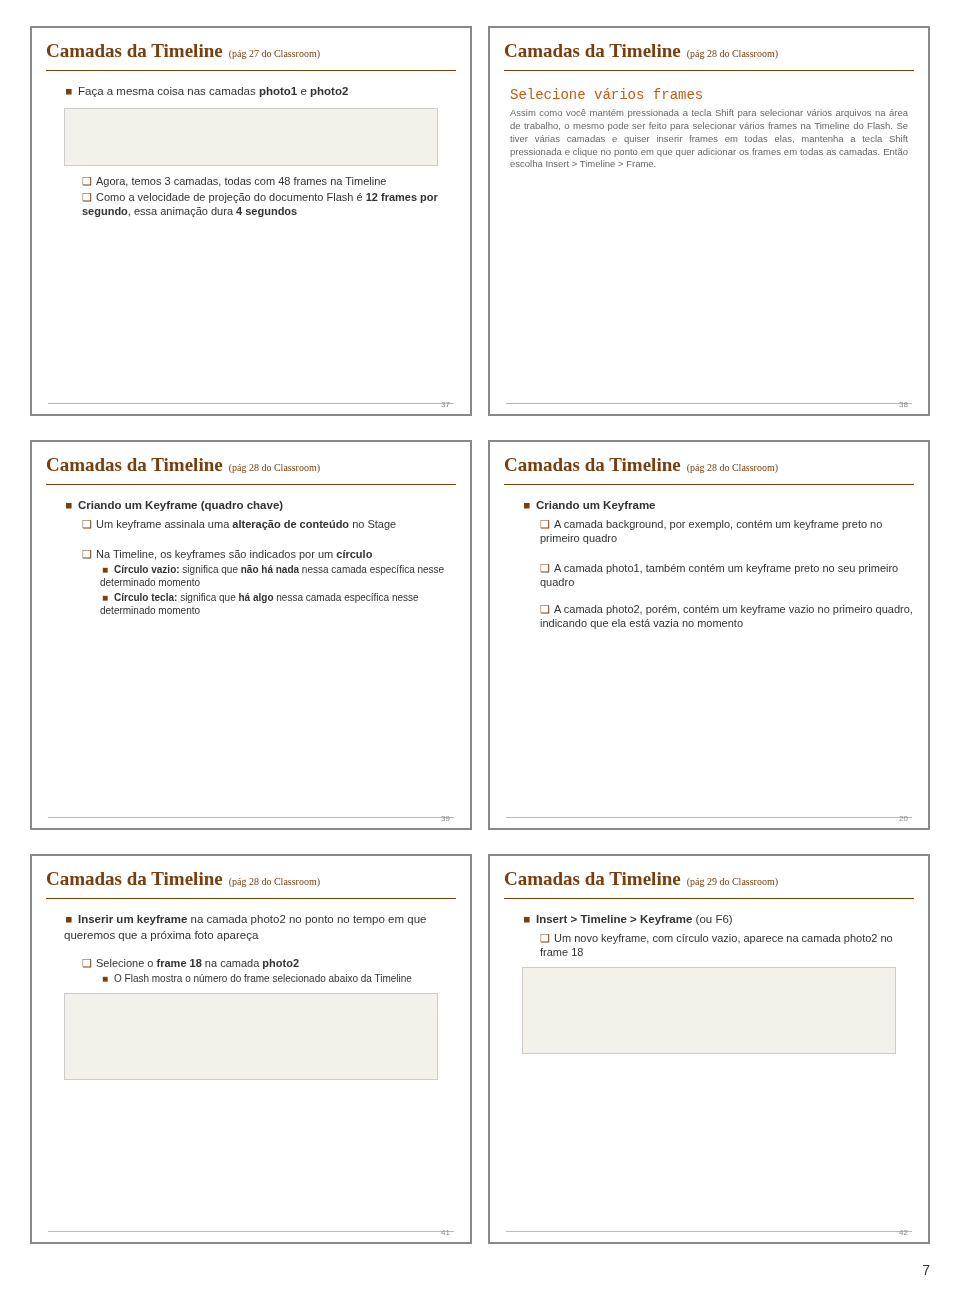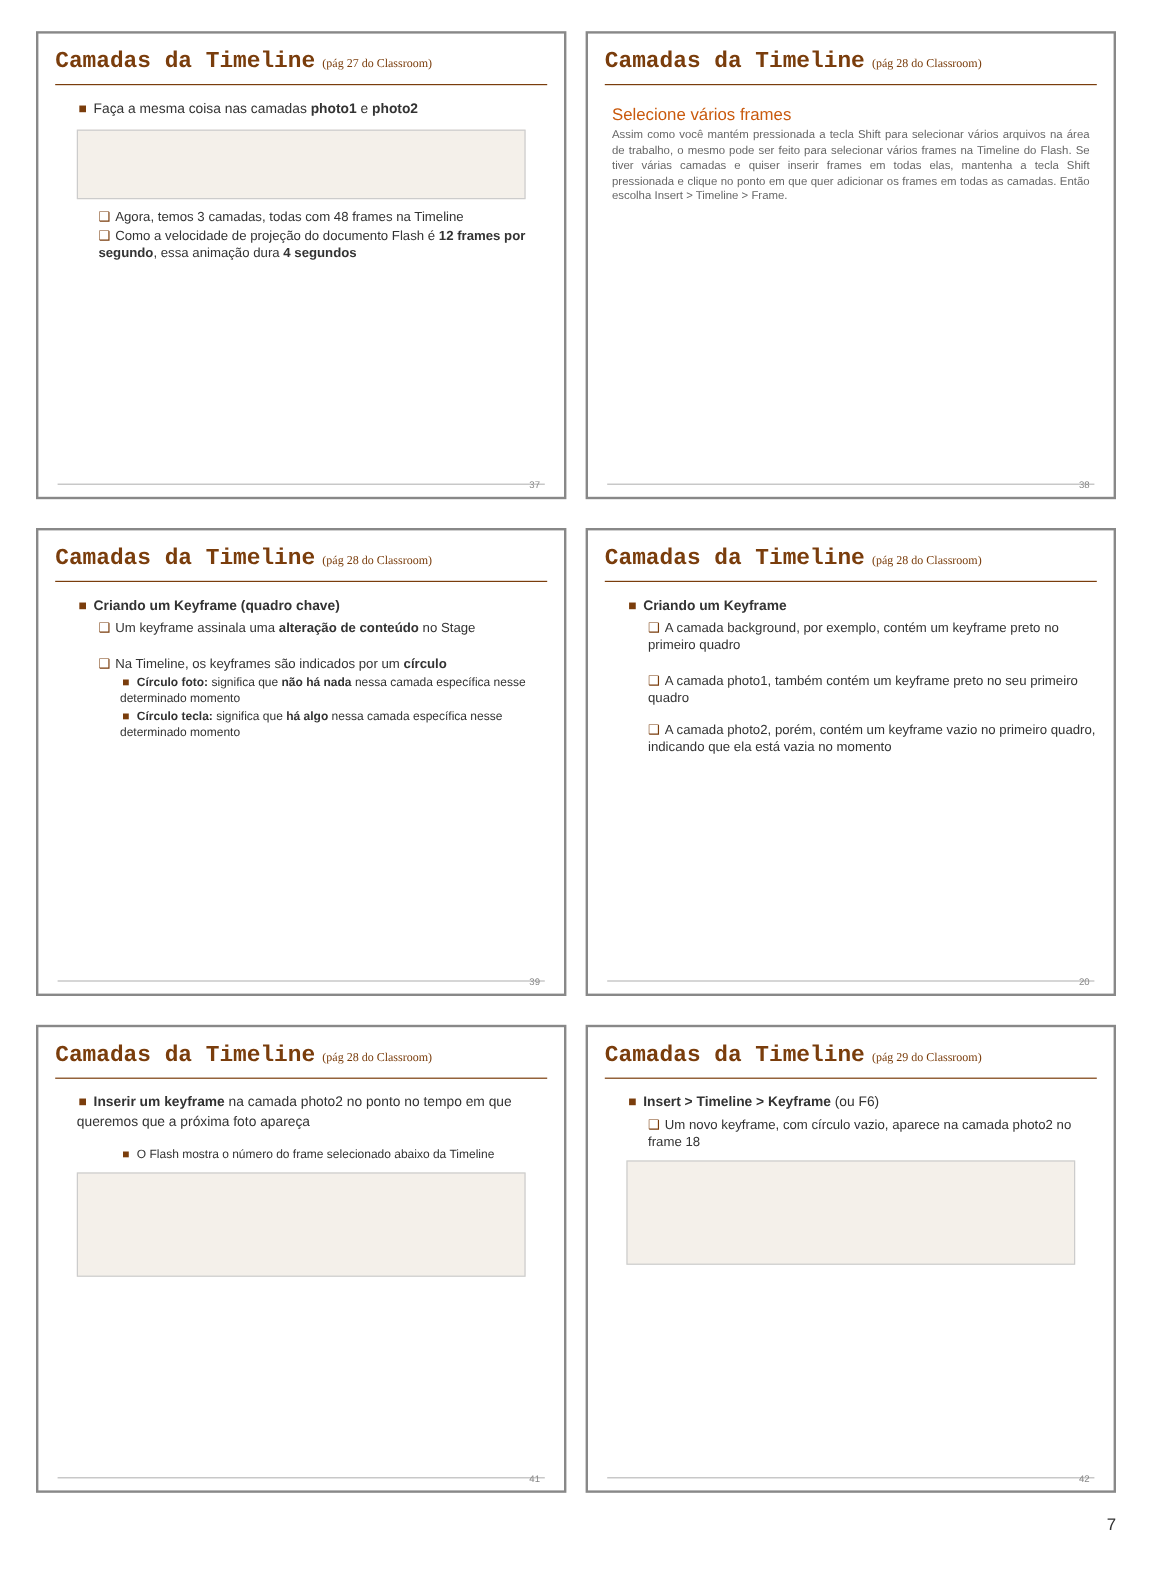--- a/index.html
+++ b/index.html
@@ -1,32 +1,32 @@
 <!DOCTYPE html>
 <html><head>
 <meta charset="utf-8">
 <style>
 body{margin:0;background:#fff;font-family:Arial,sans-serif;width:960px;padding:0}
 .page{width:960px;box-sizing:border-box;padding:26px 30px 10px 30px}
 .grid{display:grid;grid-template-columns:1fr 1fr;gap:24px 16px}
 .slide{border:2px solid #888;padding:12px 14px 6px 14px;height:390px;box-sizing:border-box;position:relative;display:flex;flex-direction:column}
 .title{display:flex;align-items:baseline;gap:6px;margin-bottom:6px}
-.t-main{font-family:Liberation Mono, monospace;font-weight:bold;color:#7a3d0c;font-size:19px}
+.t-main{font-family:Liberation Serif, serif;font-weight:bold;color:#7a3d0c;font-size:19px}
 .t-sub{font-family:Georgia,serif;font-size:10px;color:#7a3d0c}
 .rule{border-top:1px solid #7a3d0c;margin:2px 0 10px 0}
 .content{flex:1;overflow:hidden}
 .bul{color:#7a3d0c;margin-right:4px;display:inline-block;width:10px;text-align:center}
 .li1{font-size:11.5px;color:#333;margin:3px 0 3px 18px;line-height:1.35}
 .li2{font-size:11px;color:#333;margin:2px 0 2px 36px;line-height:1.3}
 .li3{font-size:10px;color:#333;margin:2px 0 2px 54px;line-height:1.3}
 .slidenum{position:absolute;bottom:5px;right:20px;font-size:8px;color:#888}
 .bottomrule{border-top:1px solid #bbb;margin:0 2px 4px 2px}
 .img-placeholder{margin:8px 18px 8px 18px;background:#f4f0ea;border:1px solid #ccc;height:56px}
 .img-placeholder.med{height:85px}
-.orange{color:#c95a0e;font-family:Liberation Sans, sans-serif;font-size:14px;font-weight:500;margin:6px 0 4px 6px;line-height:1.15}
+.orange{color:#c95a0e;font-family:Liberation Mono, monospace;font-size:14px;font-weight:500;margin:6px 0 4px 6px;line-height:1.15}
 .book-p{font-size:9.5px;color:#666;margin:2px 6px 2px 6px;line-height:1.35;text-align:justify}
 .pagenum{text-align:right;font-size:14px;color:#333;padding:8px 30px 20px 0}
 </style>
 </head>
 <body>
 
 <div class="page">
   <div class="grid" id="grid">
       <div class="slide">
         <div class="title">
@@ -60,21 +60,21 @@
         <div class="title">
           <span class="t-main">Camadas da Timeline</span>
           <span class="t-sub">(pág 28 do Classroom)</span>
         </div>
         <div class="rule"></div>
         <div class="content">
           <div class="li1"><span class="bul">■</span><span><b>Criando um Keyframe (quadro chave)</b></span></div>
           <div class="li2"><span class="bul">❑</span><span>Um keyframe assinala uma <b>alteração de conteúdo</b> no Stage</span></div>
           <div style="height: 12px;"></div>
           <div class="li2"><span class="bul">❑</span><span>Na Timeline, os keyframes são indicados por um <b>círculo</b></span></div>
-          <div class="li3"><span class="bul">■</span><span><b>Círculo foto:</b> significa que <b>não há nada</b> nessa camada específica nesse determinado momento</span></div>
+          <div class="li3"><span class="bul">■</span><span><b>Círculo vazio:</b> significa que <b>não há nada</b> nessa camada específica nesse determinado momento</span></div>
           <div class="li3"><span class="bul">■</span><span><b>Círculo tecla:</b> significa que <b>há algo</b> nessa camada específica nesse determinado momento</span></div>
         </div>
         <div class="bottomrule"></div>
         <div class="slidenum">39</div>
       </div>
       <div class="slide">
         <div class="title">
           <span class="t-main">Camadas da Timeline</span>
           <span class="t-sub">(pág 28 do Classroom)</span>
         </div>
@@ -92,20 +92,21 @@
       </div>
       <div class="slide">
         <div class="title">
           <span class="t-main">Camadas da Timeline</span>
           <span class="t-sub">(pág 28 do Classroom)</span>
         </div>
         <div class="rule"></div>
         <div class="content">
           <div class="li1"><span class="bul">■</span><span><b>Inserir um keyframe</b> na camada photo2 no ponto no tempo em que queremos que a próxima foto apareça</span></div>
           <div style="height: 8px;"></div>
+          <div class="li2"><span class="bul">❑</span><span>Selecione o <b>frame 18</b> na camada <b>photo2</b></span></div>
           <div class="li3"><span class="bul">■</span>O Flash mostra o número do frame selecionado abaixo da Timeline</div>
           <div class="img-placeholder med"></div>
         </div>
         <div class="bottomrule"></div>
         <div class="slidenum">41</div>
       </div>
       <div class="slide">
         <div class="title">
           <span class="t-main">Camadas da Timeline</span>
           <span class="t-sub">(pág 29 do Classroom)</span>

